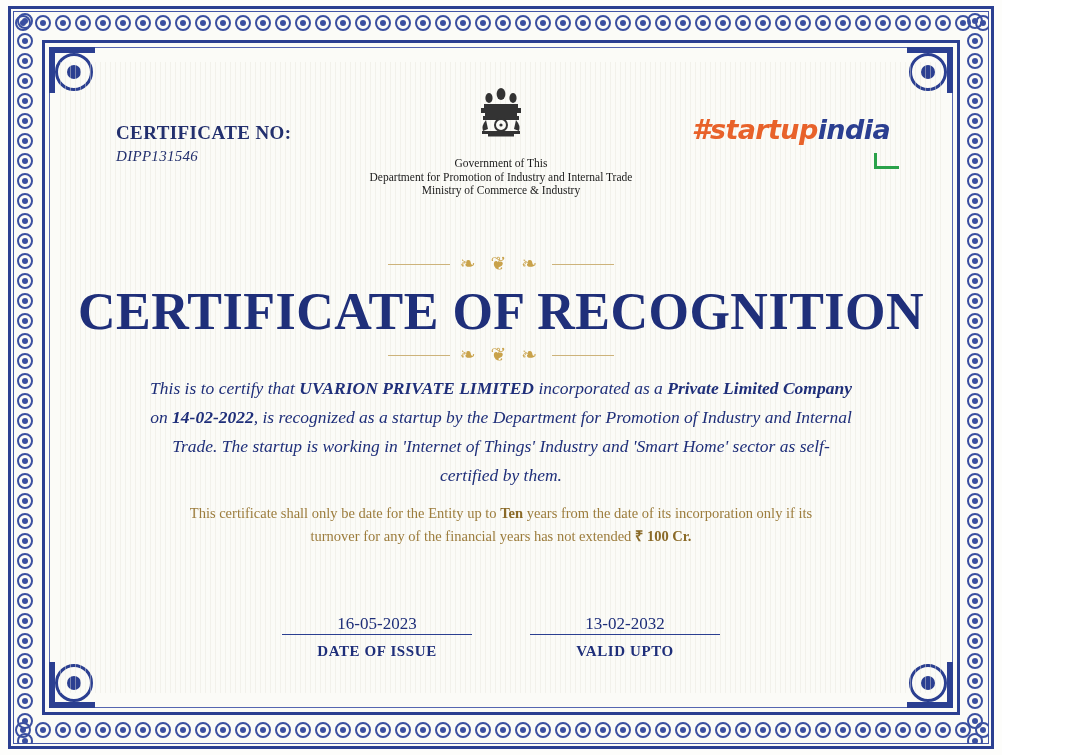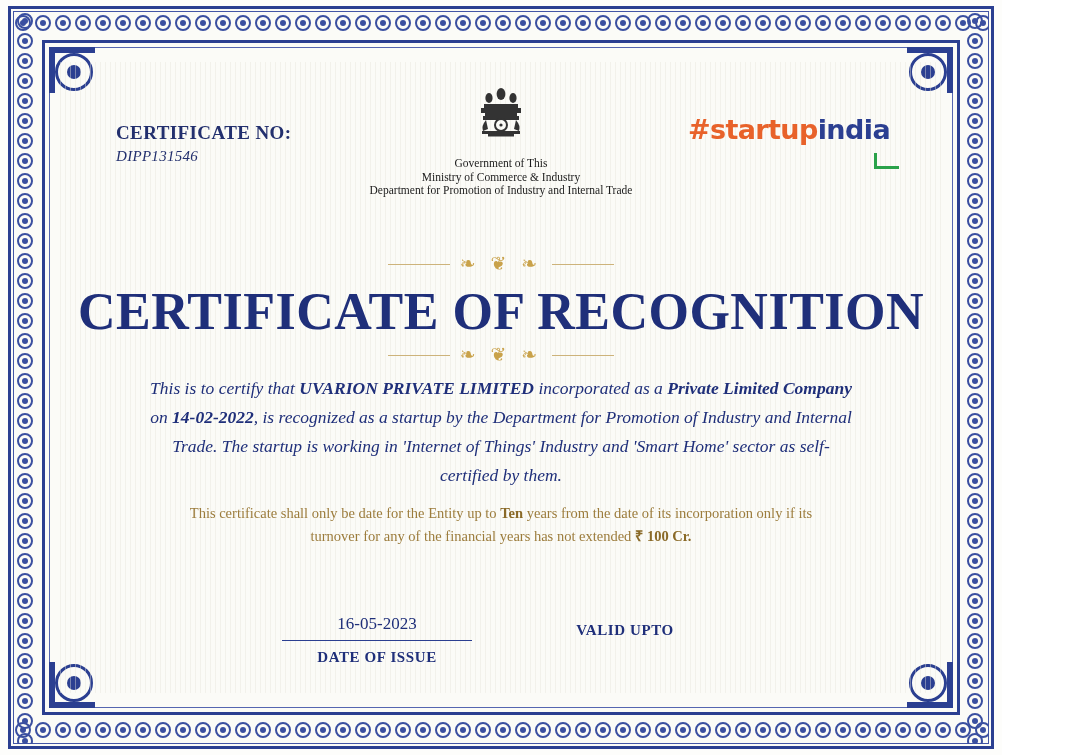--- a/index.html
+++ b/index.html
@@ -190,20 +190,21 @@
   
   .startup-logo {
     position: absolute;
     right: 52px;
     top: 52px;
     font-family: "DejaVu Sans", sans-serif;
     font-size: 27px;
     font-weight: bold;
     letter-spacing: -0.6px;
     white-space: nowrap;
+    font-style: italic;
   }
   .su-hash  { color: #e8622a; }
   .su-start { color: #e8622a; }
   .su-india { color: #2b3f91; }
   .su-flag {
     display: inline-block;
     position: relative;
     width: 0;
   }
   .su-flagmark {
@@ -283,21 +284,20 @@
     justify-content: center;
     gap: 58px;
   }
   .date-col {
     width: 190px;
     text-align: center;
   }
   .date-val {
     font-size: 17px;
     color: #1f2f7a;
-    padding-bottom: 6px;
     border-bottom: 1px solid #2b3f91;
   }
   .date-label {
     margin-top: 8px;
     font-size: 15px;
     font-weight: bold;
     color: #1f2f7a;
     letter-spacing: 0.6px;
   }
 </style>
@@ -541,22 +541,22 @@
             <circle cx="29" cy="41" r="1.6"></circle>
             <path d="M14 36 q-5 6 -3 11 l5 -2 z"></path>
             <path d="M44 36 q5 6 3 11 l-5 -2 z"></path>
             <path d="M10 47 h38 v3 h-38 z"></path>
             <path d="M16 50 h26 v2.5 h-26 z"></path>
           </g>
         </svg>
       </div>
       <div class="emblem-lines">
         <div>Government of This</div>
+        <div>Department for Promotion of Industry and Internal Trade</div>
         <div>Ministry of Commerce &amp; Industry</div>
-        <div>Department for Promotion of Industry and Internal Trade</div>
       </div>
     </div>
 
     <div class="startup-logo">
       <span class="su-hash">#</span><span class="su-start">startup</span><span class="su-india">india</span><span class="su-flag"><span class="su-flagmark"></span></span>
     </div>
 
     <div class="title-wrap">
       <div class="flourish"><span class="rule"></span><span>❧  ❦  ❧</span><span class="rule"></span></div>
       <h1 class="cert-title">CERTIFICATE OF RECOGNITION</h1>
@@ -570,18 +570,19 @@
     <div class="valid-note">
       <span>This certificate shall only be date for the Entity up to </span><b>Ten</b><span> years from the date of its incorporation only if its turnover for any of the financial years has not extended </span><b>₹ 100 Cr.</b>
     </div>
 
     <div class="dates">
       <div class="date-col">
         <div class="date-val">16-05-2023</div>
         <div class="date-label">DATE OF ISSUE</div>
       </div>
       <div class="date-col">
+        <div class="date-val">13-02-2032</div>
         <div class="date-label">VALID UPTO</div>
       </div>
     </div>
 
   </div>
 </div>
 
 </body></html>

